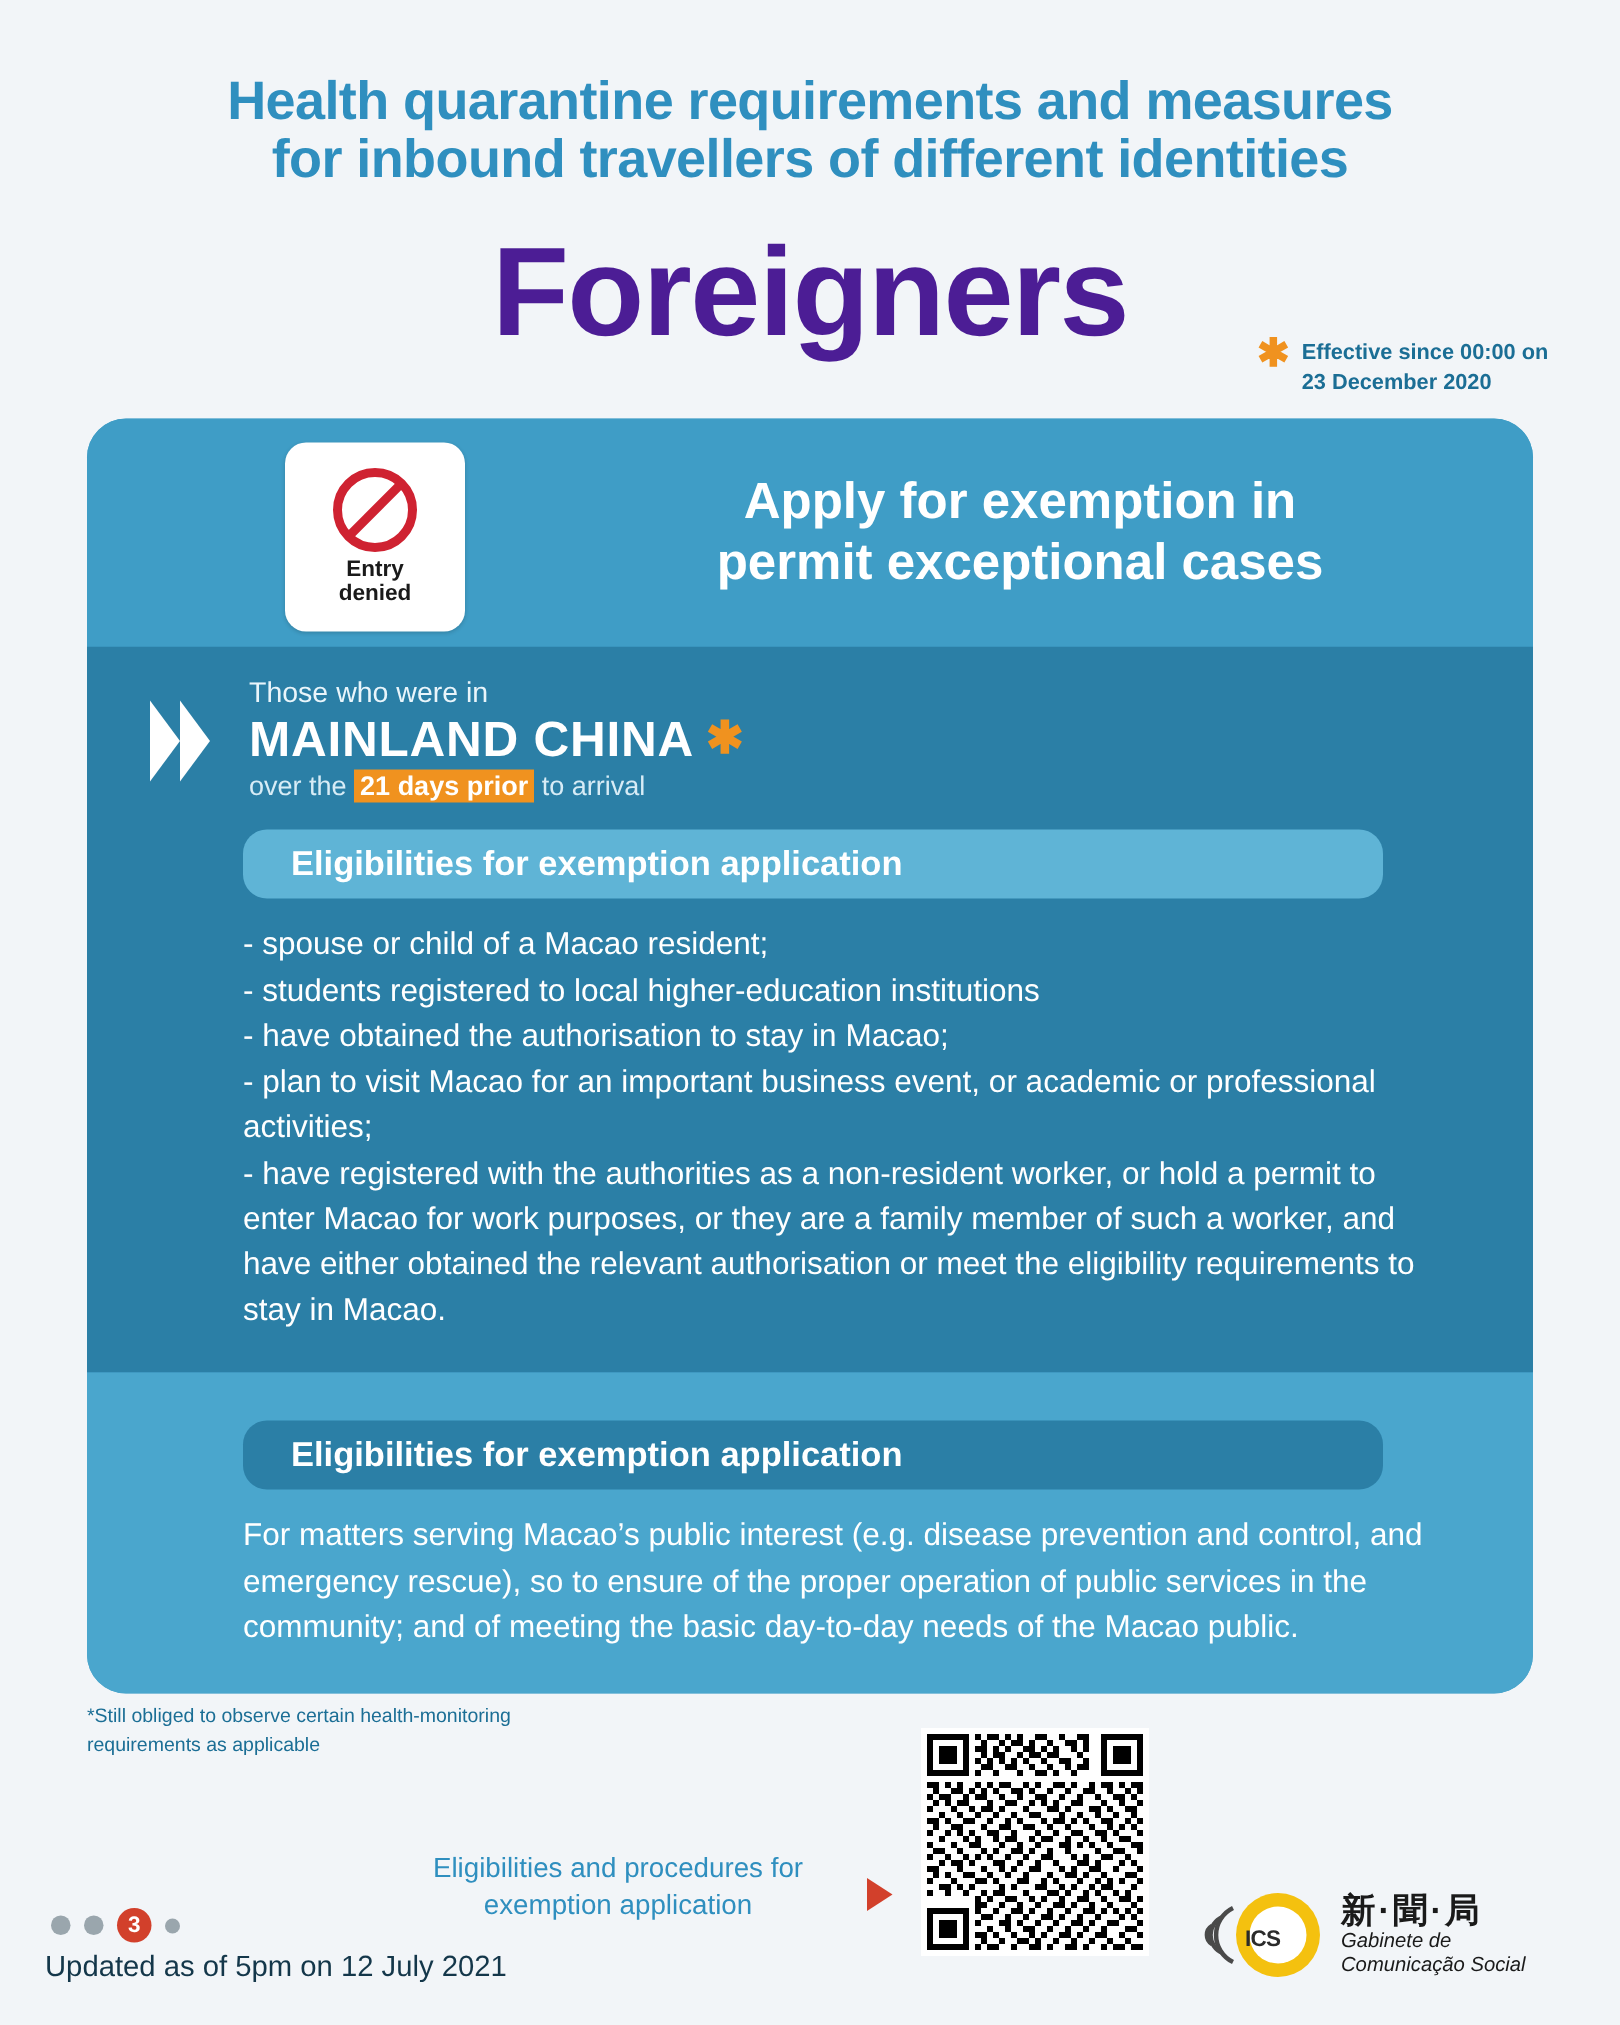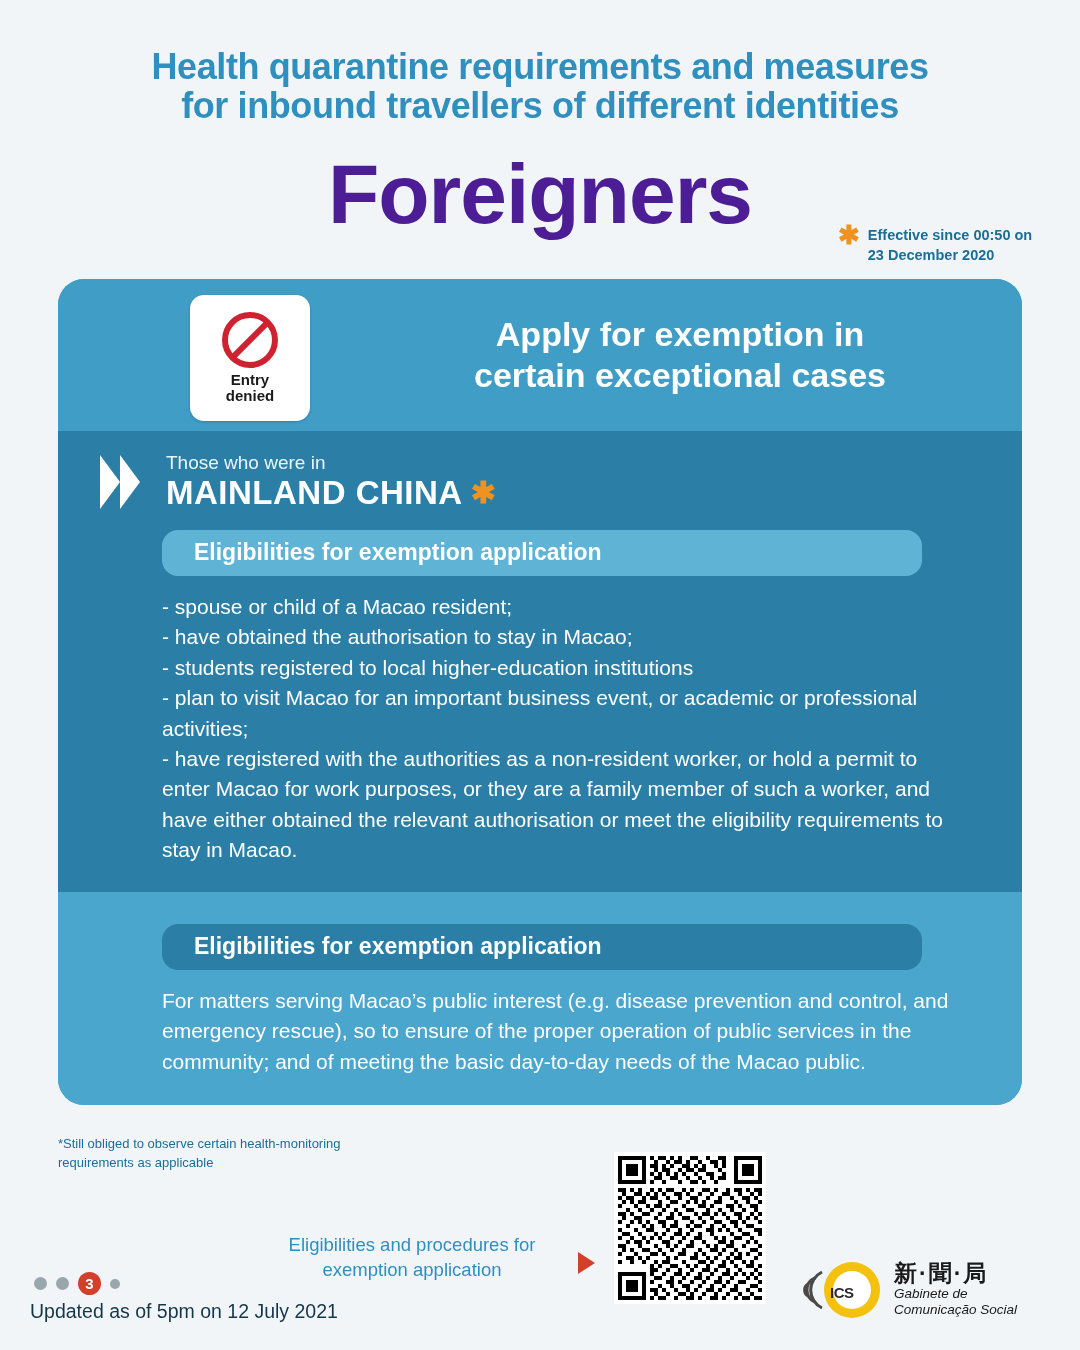--- a/index.html
+++ b/index.html
@@ -340,62 +340,67 @@
     <h1>
       <span>Health quarantine requirements and measures</span>
       <span class="line2">for inbound travellers of different identities</span>
     </h1>
     <div class="big-title">Foreigners</div>
   </div>
 
   <div class="effective">
     <span class="star">✱</span>
     <span class="etext">
-      <span>Effective since 00:50 on</span><br>
+      <span>Effective since 00:00 on</span><br>
       <span>23 December 2020</span>
     </span>
   </div>
 
   <div class="card">
 
     <div class="card-top">
       <div class="deny-badge">
         <div class="deny-circle"></div>
         <div class="deny-label">
           <span>Entry</span><br>
           <span>denied</span>
         </div>
       </div>
       <div class="card-top-title">
         <span>Apply for exemption in</span><br>
-        <span>certain exceptional cases</span>
+        <span>permit exceptional cases</span>
       </div>
     </div>
 
     <div class="sect-dark">
       <div class="row-head">
         <div class="chev">
           <span class="c1"></span>
             <span class="c2"></span>
         </div>
         <div class="mainland-lines">
           <div class="l1">Those who were in</div>
           <div class="l2">
             <span>MAINLAND CHINA</span>
             <span class="star">✱</span>
           </div>
+          <div class="l3">
+            <span>over the</span>
+            <span class="hl">21 days prior</span>
+            <span>to arrival</span>
+          </div>
         </div>
       </div>
 
       <div class="pill">Eligibilities for exemption application</div>
 
       <div class="body-text">
         <p>- spouse or child of a Macao resident;</p>
+        <p>- students registered to local higher-education institutions</p>
         <p>- have obtained the authorisation to stay in Macao;</p>
-        <p>- students registered to local higher-education institutions</p>
         <p>- plan to visit Macao for an important business event, or academic or professional activities;</p>
         <p>- have registered with the authorities as a non-resident worker, or hold a permit to enter Macao for work purposes, or they are a family member of such a worker, and have either obtained the relevant authorisation or meet the eligibility requirements to stay in Macao.</p>
       </div>
     </div>
 
     <div class="sect-light">
 
       <div class="pill">Eligibilities for exemption application</div>
 
       <div class="body-text">

